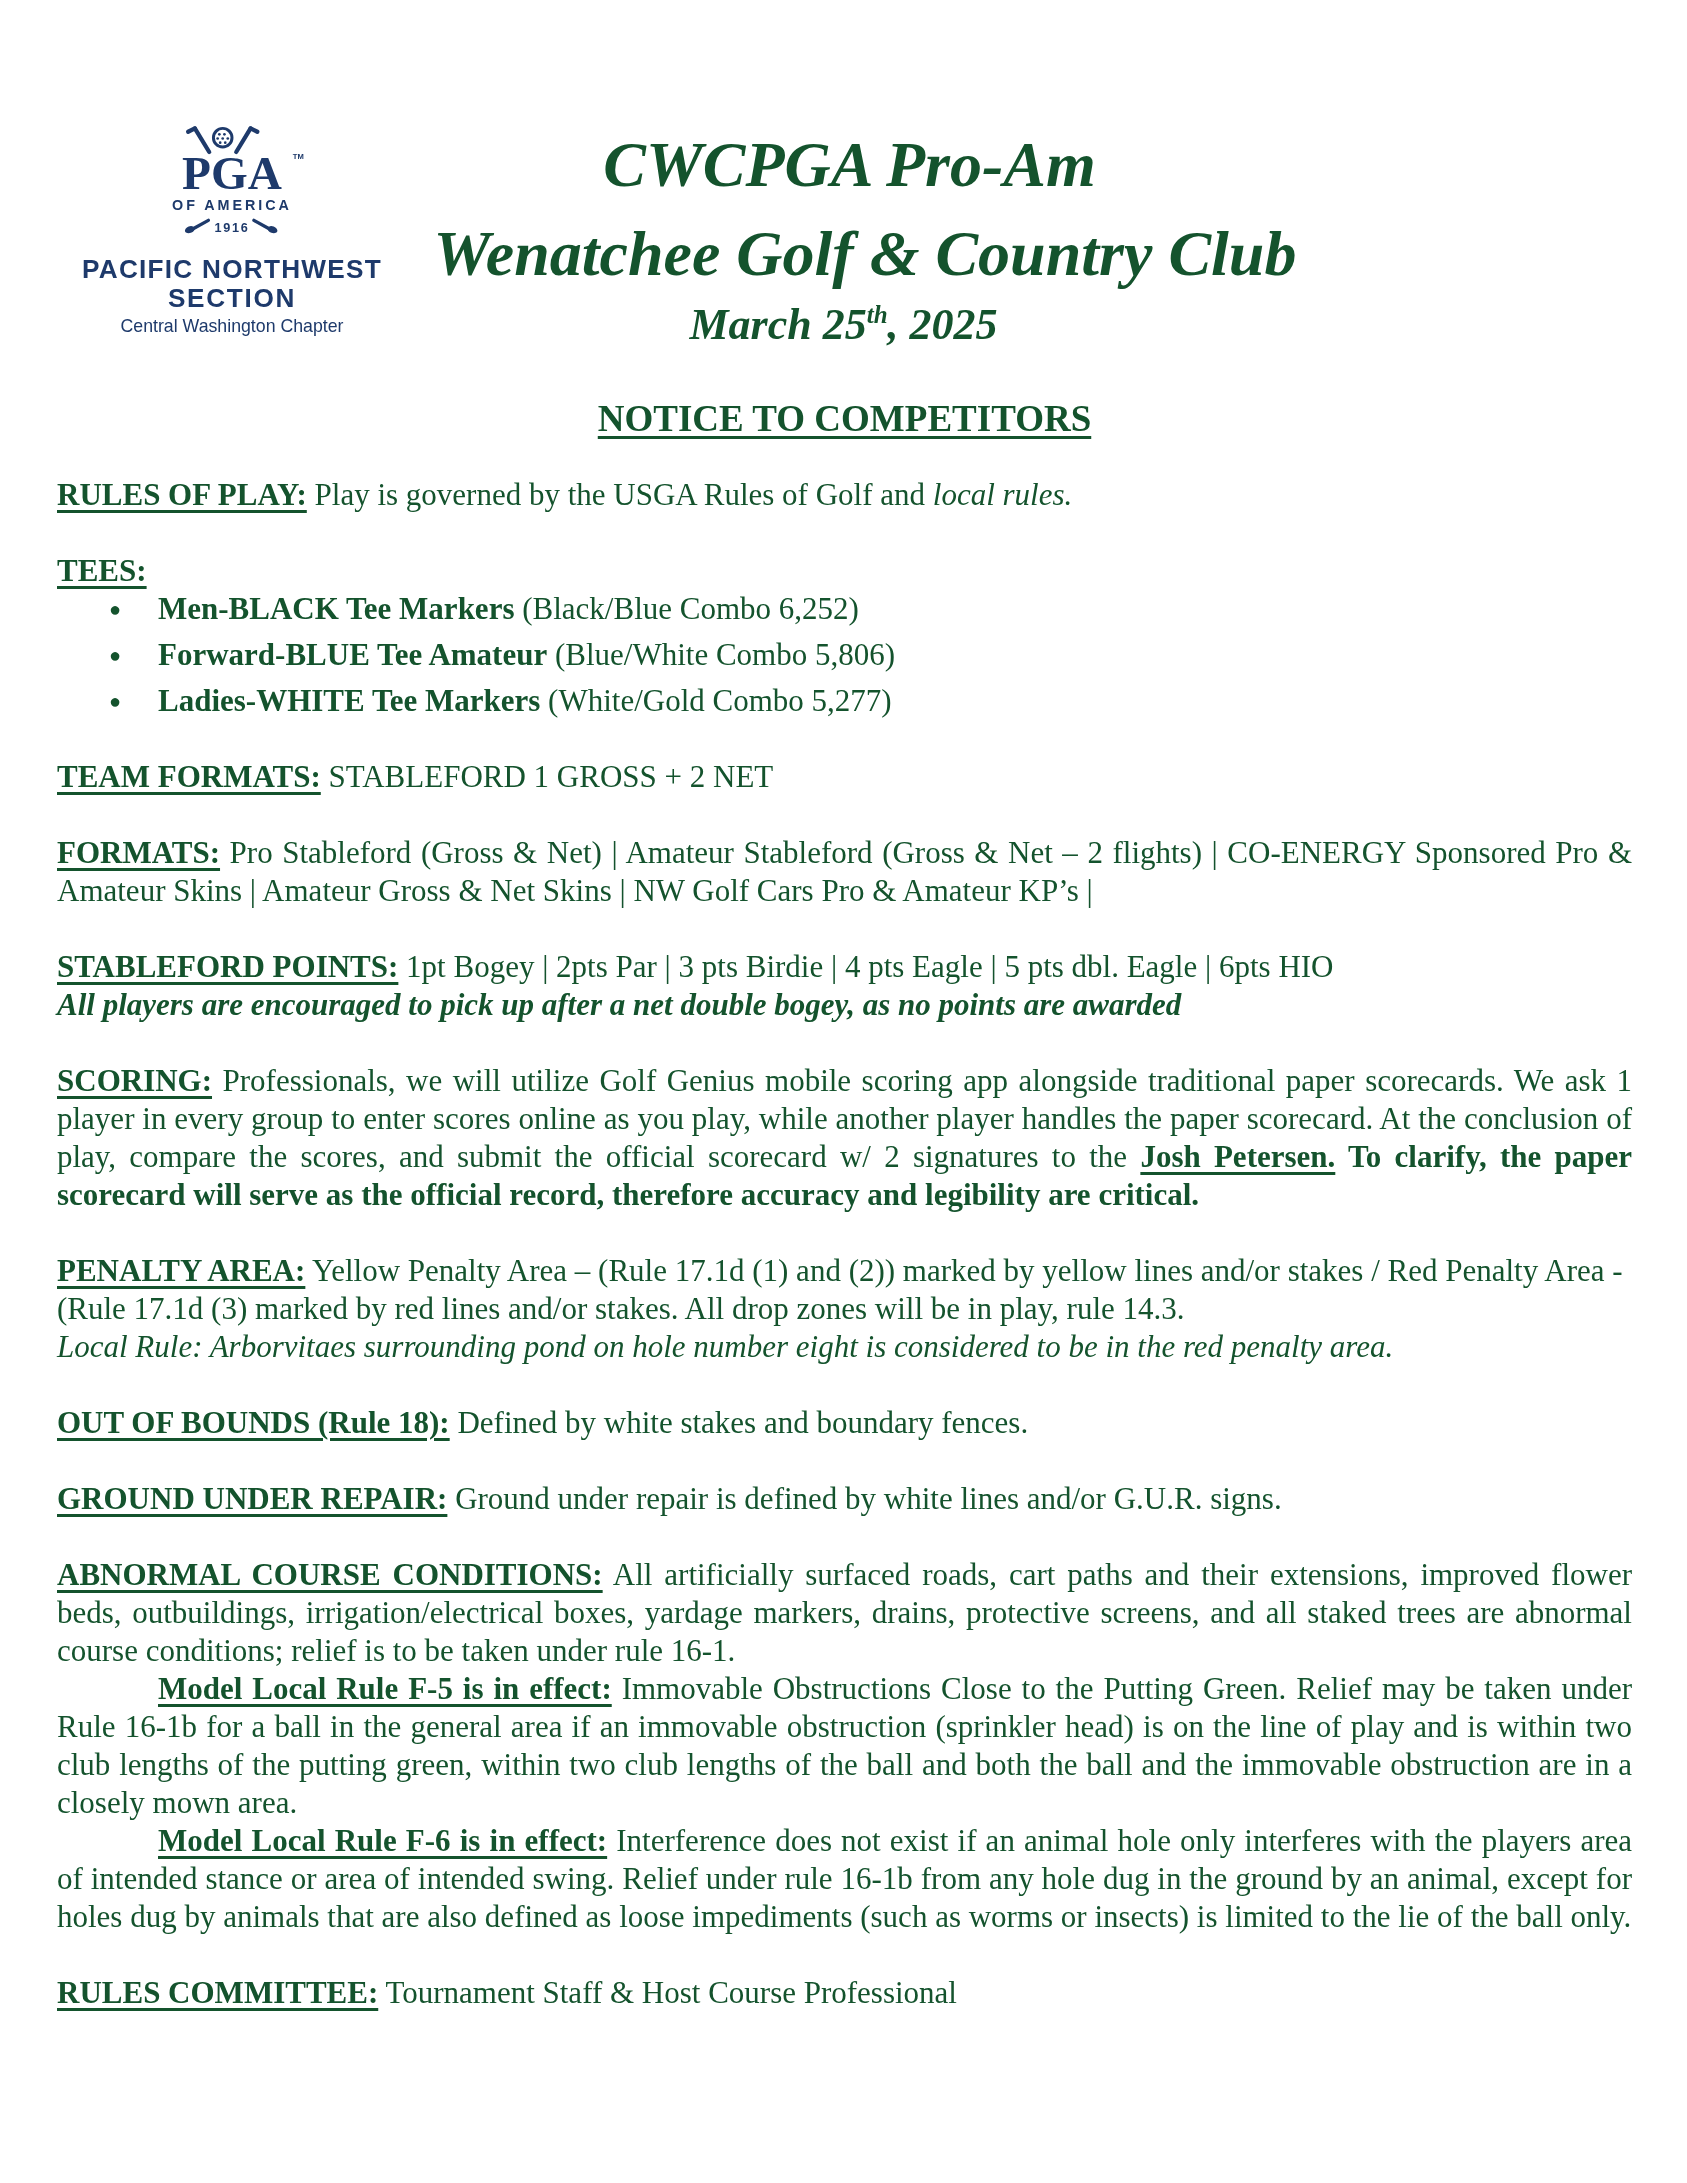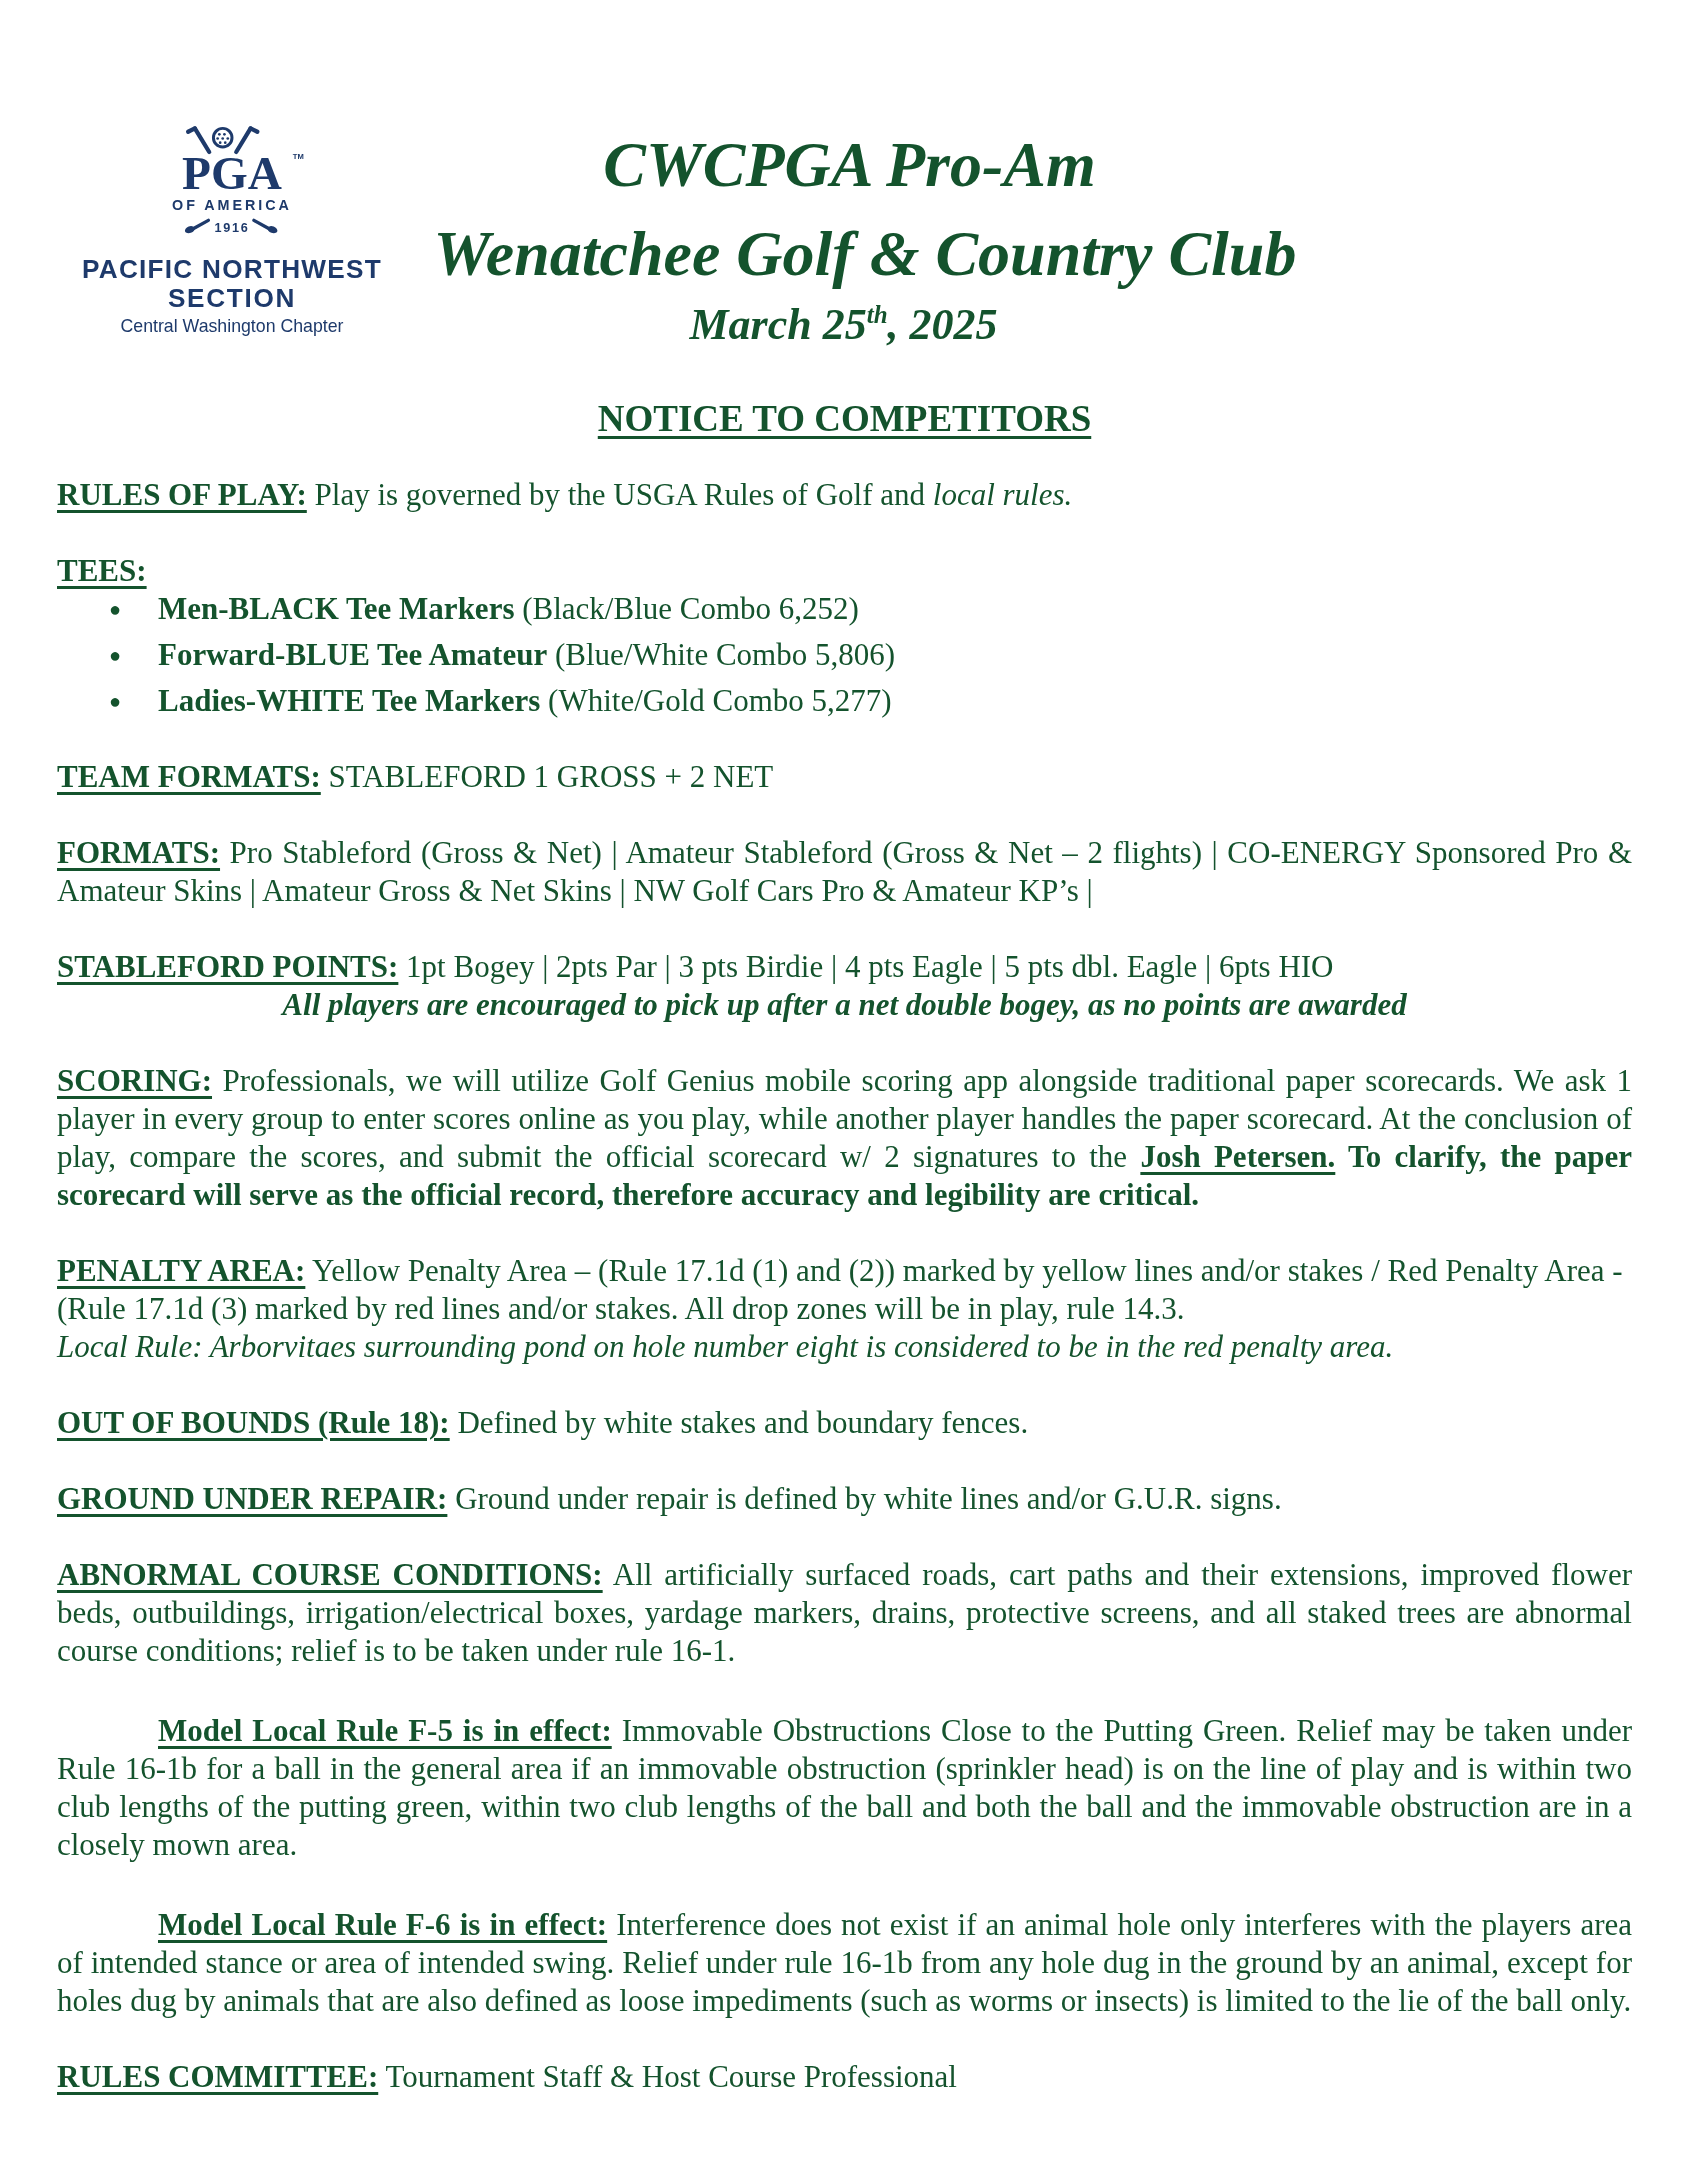--- a/index.html
+++ b/index.html
@@ -20,29 +20,29 @@
   .title-line1{font-size:64px;line-height:67px;font-weight:bold;font-style:italic;margin:0 0 22px 0;padding-left:12px;}
   .title-line2{font-size:64px;line-height:67px;font-weight:bold;font-style:italic;margin:0 0 13.5px 0;padding-left:43px;}
   .title-line3{font-size:44px;line-height:47px;font-weight:bold;font-style:italic;margin:0;}
   .title-line3 sup{font-size:25px;line-height:0;vertical-align:super;}
   
   .doc-body{margin-top:52px;padding:0 55px 0 57px;font-size:31px;line-height:38px;}
   .notice-heading{font-size:37px;line-height:38px;font-weight:bold;text-align:center;margin:0 0 38px 0;}
   .para{margin:0 0 38px 0;}
   .para.tight{margin:0;}
   .para.justify{text-align:justify;}
-  .para.indent-first{text-indent:101px;margin-top:42px;}
+  .para.indent-first{text-indent:101px;}
   .u{text-decoration:underline;text-decoration-thickness:3px;text-underline-offset:5px;}
   .b{font-weight:bold;}
   .i{font-style:italic;}
   .bullet-list{margin:0 0 38px 0;}
   .bullet-item{display:flex;margin:0 0 8.4px 0;padding-left:52px;}
   .bullet-item:last-child{margin-bottom:0;}
   .bullet-dot{flex:none;width:49px;font-size:20px;line-height:38px;}
-  .note-line{text-align:center;font-weight:bold;font-style:italic;margin:0 0 38px 0;}
+  .note-line{font-weight:bold;font-style:italic;margin:0 0 38px 0;}
   .local-rule{font-style:italic;}
   
   .logo-serif{font-family:"Liberation Serif", serif;}
   .logo-sans{font-family:"Liberation Sans", sans-serif;}
 </style>
 </head>
 <body>
 
 <div class="page">
 

